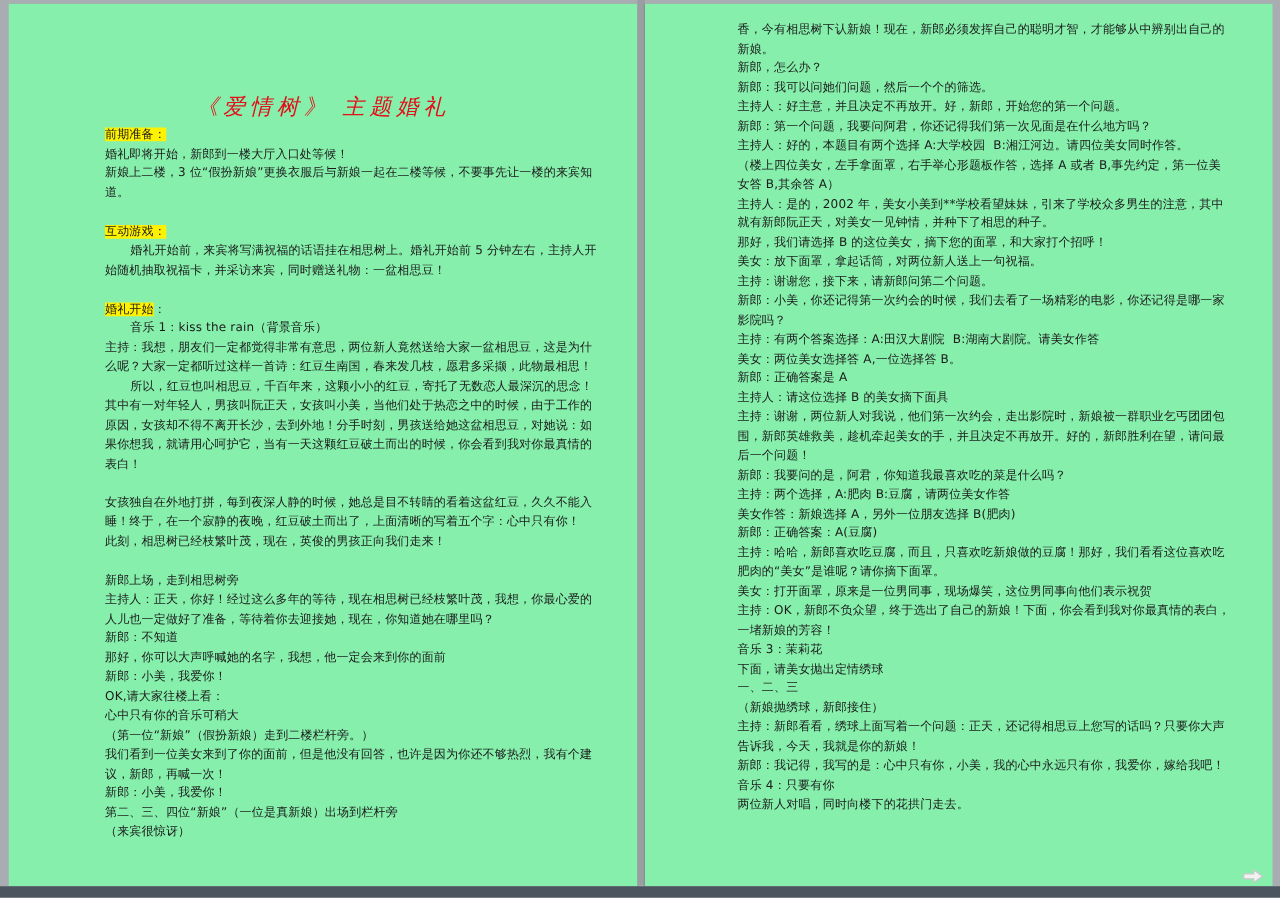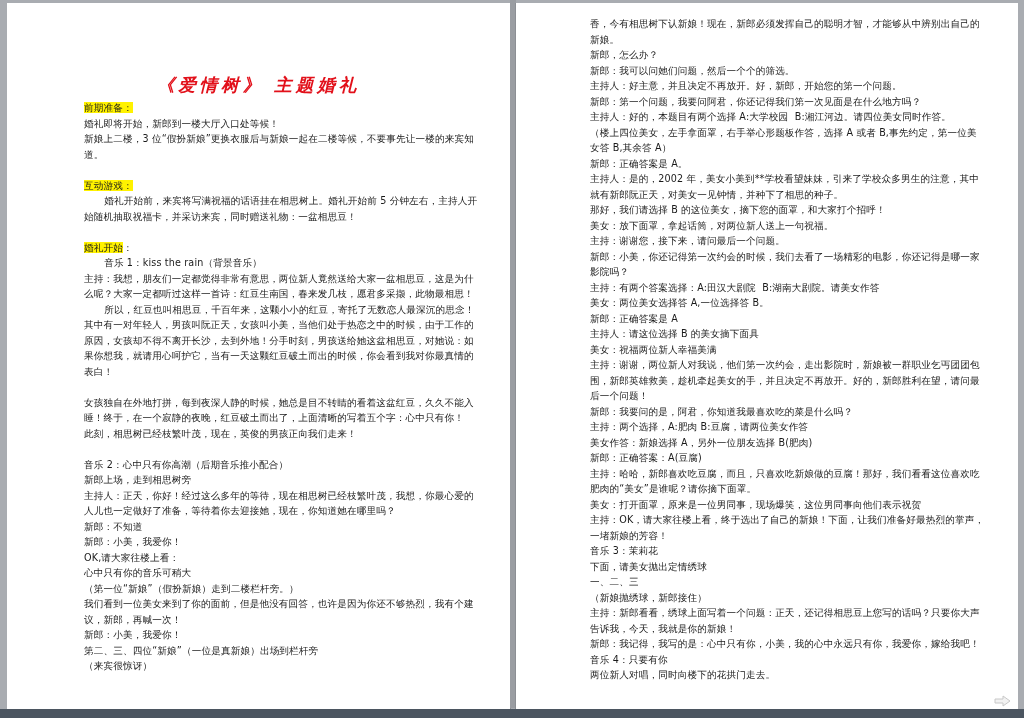--- a/index.html
+++ b/index.html
@@ -2,33 +2,33 @@
 <html><head>
 <meta charset="utf-8">
 <style>
   html, body { margin: 0; padding: 0; }
   body {
     width: 1024px; height: 718px; overflow: hidden; position: relative;
     background: #a9acb1;
     font-family: "DejaVu Sans", sans-serif;
   }
   .page {
-    position: absolute; top: 3px; background: #ffffff;
+    position: absolute; top: 3px; background: #86efac;
     height: 706px; overflow: hidden;
   }
   #page-left { left: 7px; width: 503px; box-shadow: 1px 0 0 #8c8f94; }
   #page-right { left: 516px; width: 502px; box-shadow: -1px 0 0 #8c8f94; }
   .divider { position: absolute; left: 510px; top: 0; width: 6px; height: 708px; background: #9a9da2; }
   .bottom-strip { position: absolute; left: 0; top: 709px; width: 1024px; height: 9px; background: #4b5560; }
   .content { position: absolute; font-size: 9.6px; line-height: 15.5px; color: #1a1a1a; letter-spacing: 0.15px; }
   #page-left .content { left: 77px; top: 97px; width: 395px; }
   #page-right .content { left: 74px; top: 13px; width: 395px; }
   .title {
     position: absolute; left: 0; width: 503px; top: 70px; text-align: center;
-    font-family: "DejaVu Serif", serif; font-weight: bold; font-style: italic;
+    font-family: "DejaVu Serif", serif; font-weight: normal; font-style: italic;
     color: #e2101a; font-size: 17.5px; letter-spacing: 4px;
   }
   .line { white-space: pre-wrap; min-height: 15.5px; }
   .indent { text-indent: 2.1em; }
   .hl { background: #fff200; text-align: center; }
   .blank { height: 15.5px; }
   .nav-arrow {
     position: absolute; left: 994px; top: 692px; width: 18px; height: 12px;
   }
 </style>
@@ -46,24 +46,24 @@
       <div class="line indent">婚礼开始前，来宾将写满祝福的话语挂在相思树上。婚礼开始前 5 分钟左右，主持人开始随机抽取祝福卡，并采访来宾，同时赠送礼物：一盆相思豆！</div>
       <div class="blank"></div>
       <div class="line"><span class="hl">婚礼开始</span><span>：</span></div>
       <div class="line indent">音乐 1：kiss the rain（背景音乐）</div>
       <div class="line">主持：我想，朋友们一定都觉得非常有意思，两位新人竟然送给大家一盆相思豆，这是为什么呢？大家一定都听过这样一首诗：红豆生南国，春来发几枝，愿君多采撷，此物最相思！</div>
       <div class="line indent">所以，红豆也叫相思豆，千百年来，这颗小小的红豆，寄托了无数恋人最深沉的思念！其中有一对年轻人，男孩叫阮正天，女孩叫小美，当他们处于热恋之中的时候，由于工作的原因，女孩却不得不离开长沙，去到外地！分手时刻，男孩送给她这盆相思豆，对她说：如果你想我，就请用心呵护它，当有一天这颗红豆破土而出的时候，你会看到我对你最真情的表白！</div>
       <div class="blank"></div>
       <div class="line">女孩独自在外地打拼，每到夜深人静的时候，她总是目不转睛的看着这盆红豆，久久不能入睡！终于，在一个寂静的夜晚，红豆破土而出了，上面清晰的写着五个字：心中只有你！</div>
       <div class="line">此刻，相思树已经枝繁叶茂，现在，英俊的男孩正向我们走来！</div>
       <div class="blank"></div>
-      <div class="line">音乐 2：心中只有你高潮（后期音乐推小配合）</div>
       <div class="line">新郎上场，走到相思树旁</div>
       <div class="line">主持人：正天，你好！经过这么多年的等待，现在相思树已经枝繁叶茂，我想，你最心爱的人儿也一定做好了准备，等待着你去迎接她，现在，你知道她在哪里吗？</div>
       <div class="line">新郎：不知道</div>
+      <div class="line">那好，你可以大声呼喊她的名字，我想，他一定会来到你的面前</div>
       <div class="line">新郎：小美，我爱你！</div>
       <div class="line">OK,请大家往楼上看：</div>
       <div class="line">心中只有你的音乐可稍大</div>
       <div class="line">（第一位“新娘”（假扮新娘）走到二楼栏杆旁。）</div>
       <div class="line">我们看到一位美女来到了你的面前，但是他没有回答，也许是因为你还不够热烈，我有个建议，新郎，再喊一次！</div>
       <div class="line">新郎：小美，我爱你！</div>
       <div class="line">第二、三、四位“新娘”（一位是真新娘）出场到栏杆旁</div>
       <div class="line">（来宾很惊讶）</div>
     </div>
 </div>
@@ -72,39 +72,37 @@
 
 <div class="page" id="page-right">
   <div class="content" id="right-content">
       <div class="line">香，今有相思树下认新娘！现在，新郎必须发挥自己的聪明才智，才能够从中辨别出自己的新娘。</div>
       <div class="line">新郎，怎么办？</div>
       <div class="line">新郎：我可以问她们问题，然后一个个的筛选。</div>
       <div class="line">主持人：好主意，并且决定不再放开。好，新郎，开始您的第一个问题。</div>
       <div class="line">新郎：第一个问题，我要问阿君，你还记得我们第一次见面是在什么地方吗？</div>
       <div class="line">主持人：好的，本题目有两个选择 A:大学校园  B:湘江河边。请四位美女同时作答。</div>
       <div class="line">（楼上四位美女，左手拿面罩，右手举心形题板作答，选择 A 或者 B,事先约定，第一位美女答 B,其余答 A）</div>
-      <div class="line">新郎：正确答案是 A。</div>
       <div class="line">主持人：是的，2002 年，美女小美到**学校看望妹妹，引来了学校众多男生的注意，其中就有新郎阮正天，对美女一见钟情，并种下了相思的种子。</div>
       <div class="line">那好，我们请选择 B 的这位美女，摘下您的面罩，和大家打个招呼！</div>
       <div class="line">美女：放下面罩，拿起话筒，对两位新人送上一句祝福。</div>
-      <div class="line">主持：谢谢您，接下来，请问最后一个问题。</div>
+      <div class="line">主持：谢谢您，接下来，请新郎问第二个问题。</div>
       <div class="line">新郎：小美，你还记得第一次约会的时候，我们去看了一场精彩的电影，你还记得是哪一家影院吗？</div>
       <div class="line">主持：有两个答案选择：A:田汉大剧院  B:湖南大剧院。请美女作答</div>
       <div class="line">美女：两位美女选择答 A,一位选择答 B。</div>
       <div class="line">新郎：正确答案是 A</div>
       <div class="line">主持人：请这位选择 B 的美女摘下面具</div>
-      <div class="line">美女：祝福两位新人幸福美满</div>
       <div class="line">主持：谢谢，两位新人对我说，他们第一次约会，走出影院时，新娘被一群职业乞丐团团包围，新郎英雄救美，趁机牵起美女的手，并且决定不再放开。好的，新郎胜利在望，请问最后一个问题！</div>
       <div class="line">新郎：我要问的是，阿君，你知道我最喜欢吃的菜是什么吗？</div>
       <div class="line">主持：两个选择，A:肥肉 B:豆腐，请两位美女作答</div>
       <div class="line">美女作答：新娘选择 A，另外一位朋友选择 B(肥肉)</div>
       <div class="line">新郎：正确答案：A(豆腐)</div>
       <div class="line">主持：哈哈，新郎喜欢吃豆腐，而且，只喜欢吃新娘做的豆腐！那好，我们看看这位喜欢吃肥肉的“美女”是谁呢？请你摘下面罩。</div>
       <div class="line">美女：打开面罩，原来是一位男同事，现场爆笑，这位男同事向他们表示祝贺</div>
-      <div class="line">主持：OK，请大家往楼上看，终于选出了自己的新娘！下面，让我们准备好最热烈的掌声，一堵新娘的芳容！</div>
+      <div class="line">主持：OK，新郎不负众望，终于选出了自己的新娘！下面，你会看到我对你最真情的表白，一堵新娘的芳容！</div>
       <div class="line">音乐 3：茉莉花</div>
       <div class="line">下面，请美女抛出定情绣球</div>
       <div class="line">一、二、三</div>
       <div class="line">（新娘抛绣球，新郎接住）</div>
       <div class="line">主持：新郎看看，绣球上面写着一个问题：正天，还记得相思豆上您写的话吗？只要你大声告诉我，今天，我就是你的新娘！</div>
       <div class="line">新郎：我记得，我写的是：心中只有你，小美，我的心中永远只有你，我爱你，嫁给我吧！</div>
       <div class="line">音乐 4：只要有你</div>
       <div class="line">两位新人对唱，同时向楼下的花拱门走去。</div>
     </div>
 </div>

